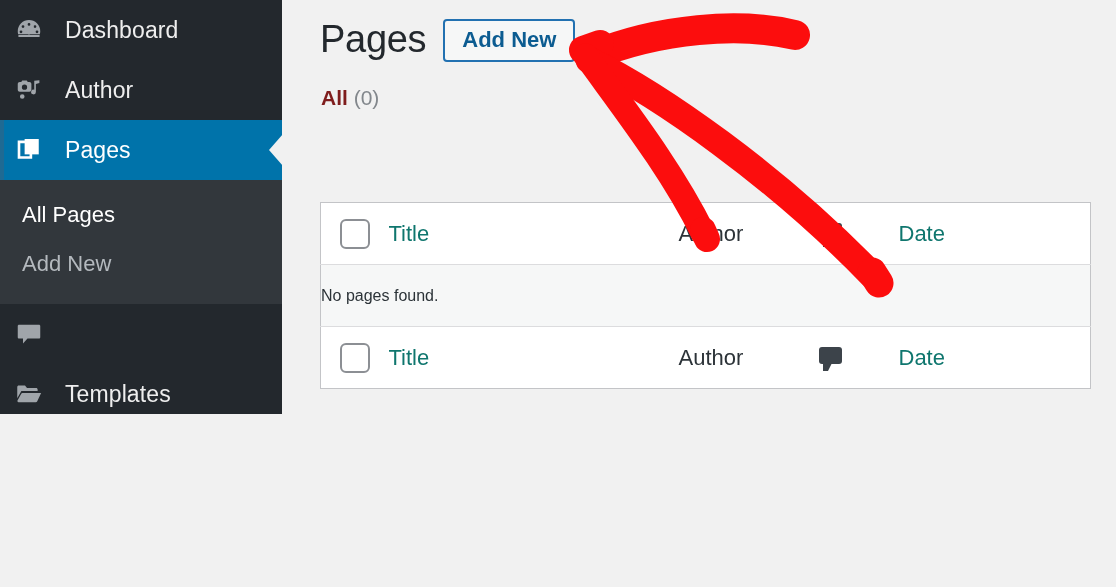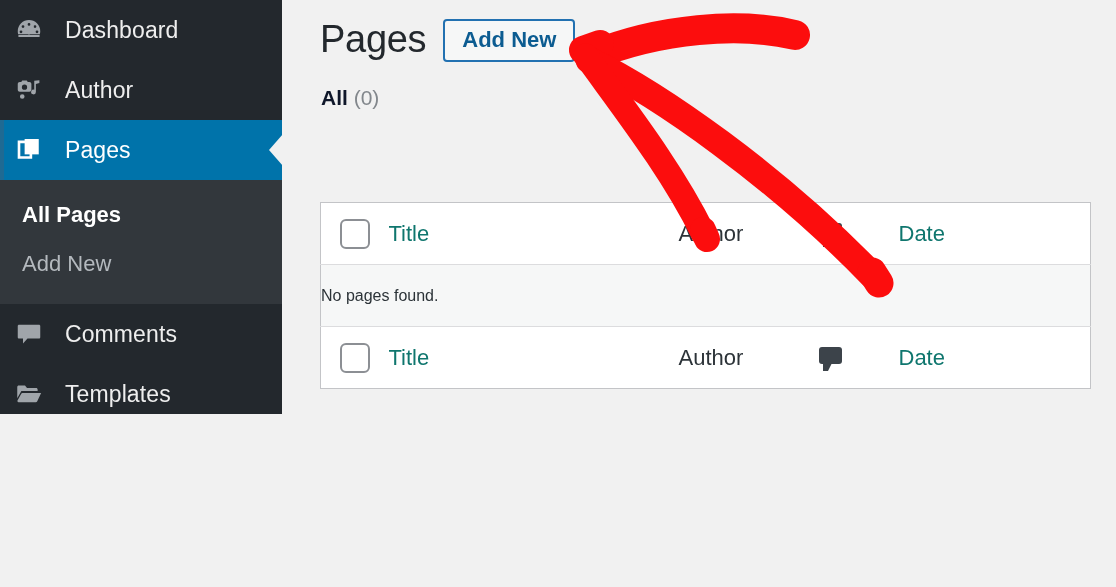--- a/index.html
+++ b/index.html
@@ -76,21 +76,21 @@
     height: 49px;
     display: flex;
     align-items: center;
     padding-left: 22px;
     font-size: 22px;
     color: #b4b9be;
     cursor: pointer;
   }
   .submenu-item.current {
     color: #ffffff;
-    font-weight: bold;
+    font-weight: normal;
   }
 
   
   #main {
     position: absolute;
     left: 282px; top: 0;
     width: 834px; height: 587px;
     background: #f1f1f1;
   }
   #page-head {
@@ -118,21 +118,21 @@
     padding: 8px 17px 9px 17px;
     line-height: 1;
     cursor: pointer;
     font-family: "Liberation Sans", sans-serif;
   }
   #subsubsub {
     padding: 24px 0 0 39px;
     font-size: 21px;
     color: #2c3338;
   }
-  #subsubsub .all-label { font-weight: bold; color: #0f172a; }
+  #subsubsub .all-label { font-weight: bold; color: #7f1d1d; }
   #subsubsub .all-count { color: #82878c; font-weight: normal; }
 
   
   #pages-table {
     position: absolute;
     left: 38px; top: 202px;
     width: 770px;
     border: 1px solid #c3c4c7;
     border-collapse: collapse;
     background: #ffffff;
@@ -249,21 +249,20 @@
         <span>Add New</span>
       </div>
     </div>
 
     <div class="menu-item">
       <span class="mi-icon">
         <svg width="30" height="30" viewBox="0 0 24 24" fill="currentColor">
           <path d="M4 4.5h16c.6 0 1 .5 1 1v9c0 .6-.4 1-1 1h-9.2l-3.6 4v-4H4c-.6 0-1-.4-1-1v-9c0-.5.4-1 1-1z"></path>
         </svg>
       </span>
-      <span class="mi-label">Comments</span>
     </div>
 
 
     <div class="menu-item">
       <span class="mi-icon">
         <svg width="30" height="30" viewBox="0 0 24 24" fill="currentColor">
           <path d="M2.6 6.4c0-.7.5-1.2 1.2-1.2h5l1.6 1.9h7.3c.7 0 1.2.5 1.2 1.2v1.2H5.9L2.6 15.4z"></path>
           <path d="M6.6 11.1h15.1l-3.1 6.6c-.2.5-.7.8-1.2.8H3.6c-.7 0-1.1-.7-.8-1.3l3-5.5c.2-.4.5-.6.8-.6z"></path>
         </svg>
       </span>

